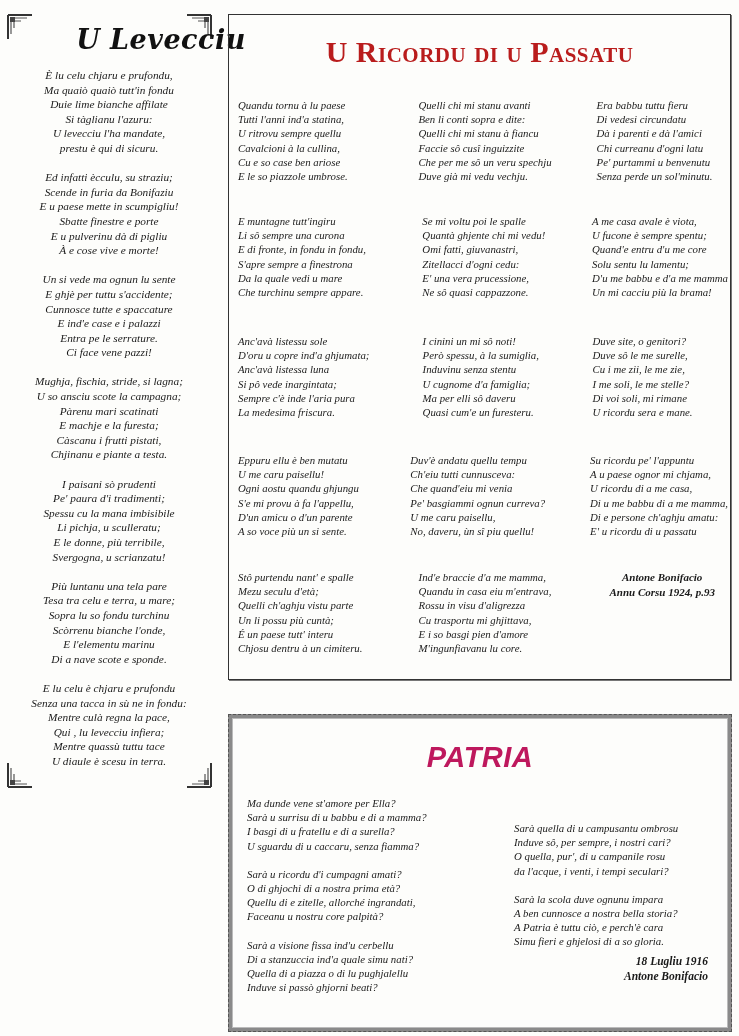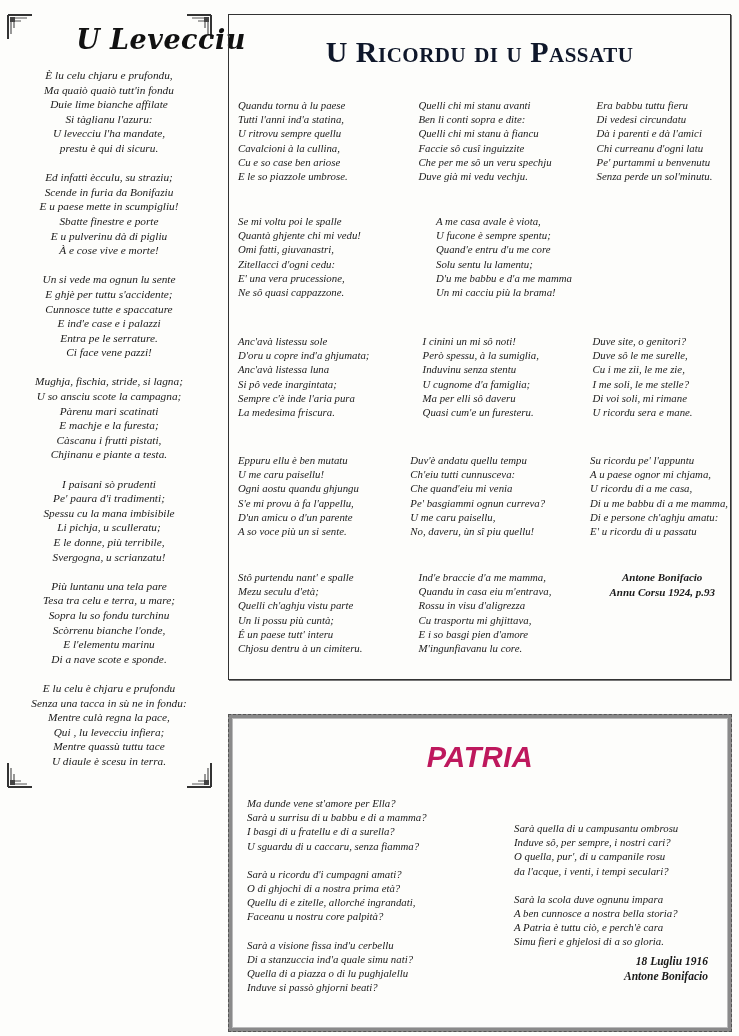--- a/index.html
+++ b/index.html
@@ -15,21 +15,21 @@
     .orn-bl { left: 7px; top: 762px; }
     .orn-br { left: 186px; top: 762px; }
     .lev-title { position: absolute; left: 0; width: 226px; top: 24px; text-align: center;
       font-family: "DejaVu Serif", serif; font-style: italic; font-weight: bold; font-size: 27px; letter-spacing: 0.5px; color: #111; margin-left: 48px; }
     .lev-body { position: absolute; left: 0; width: 218px; top: 68px; text-align: center; font-style: italic; font-size: 11.3px; line-height: 14.6px; }
     .stanza-l { margin-bottom: 14.6px; }
     .line { display: block; white-space: nowrap; }
 
     
     .ricordu { position: absolute; left: 228px; top: 14px; width: 503px; height: 666px; border: 1.5px solid #333; box-shadow: 1px 1px 0 #777; }
-    .ric-title { position: absolute; left: 0; width: 100%; top: 20px; text-align: center; font-size: 30px; font-weight: bold; letter-spacing: 0.5px; color: #0f172a; font-variant: small-caps; }
+    .ric-title { position: absolute; left: 0; width: 100%; top: 20px; text-align: center; font-size: 30px; font-weight: bold; letter-spacing: 0.5px; color: #b91c1c; font-variant: small-caps; }
     .ric-grid { position: absolute; left: 9px; top: 83px; width: 490px; }
     .ric-row { display: flex; height: 116px; gap: 45px; }
     .ric-row:nth-child(2) { height: 120px; }
     .ric-row:nth-child(3) { height: 119px; }
     .ric-row:nth-child(4) { height: 117px; }
     .ric-cell { font-style: italic; font-size: 10.8px; line-height: 14.2px; }
     .c1 { width: 171px; }
     .c2 { width: 153px; }
     .c3 { width: 166px; }
     .sig { font-weight: bold; text-align: center; font-size: 11px; line-height: 14.6px; padding-top: 0; }
@@ -162,20 +162,28 @@
         <div class="ric-cell c3">
           <span class="line">Era babbu tuttu fieru</span>
           <span class="line">Di vedesi circundatu</span>
           <span class="line">Dà i parenti e dà l'amici</span>
           <span class="line">Chi curreanu d'ogni latu</span>
           <span class="line">Pe' purtammi u benvenutu</span>
           <span class="line">Senza perde un sol'minutu.</span>
         </div>
       </div>
       <div class="ric-row">
+        <div class="ric-cell c1">
+          <span class="line">E muntagne tutt'ingiru</span>
+          <span class="line">Li sô sempre una curona</span>
+          <span class="line">E di fronte, in fondu in fondu,</span>
+          <span class="line">S'apre sempre a finestrona</span>
+          <span class="line">Da la quale vedi u mare</span>
+          <span class="line">Che turchinu sempre appare.</span>
+        </div>
         <div class="ric-cell c2">
           <span class="line">Se mi voltu poi le spalle</span>
           <span class="line">Quantà ghjente chi mi vedu!</span>
           <span class="line">Omi fatti, giuvanastri,</span>
           <span class="line">Zitellacci d'ogni cedu:</span>
           <span class="line">E' una vera prucessione,</span>
           <span class="line">Ne sô quasi cappazzone.</span>
         </div>
         <div class="ric-cell c3">
           <span class="line">A me casa avale è viota,</span>

